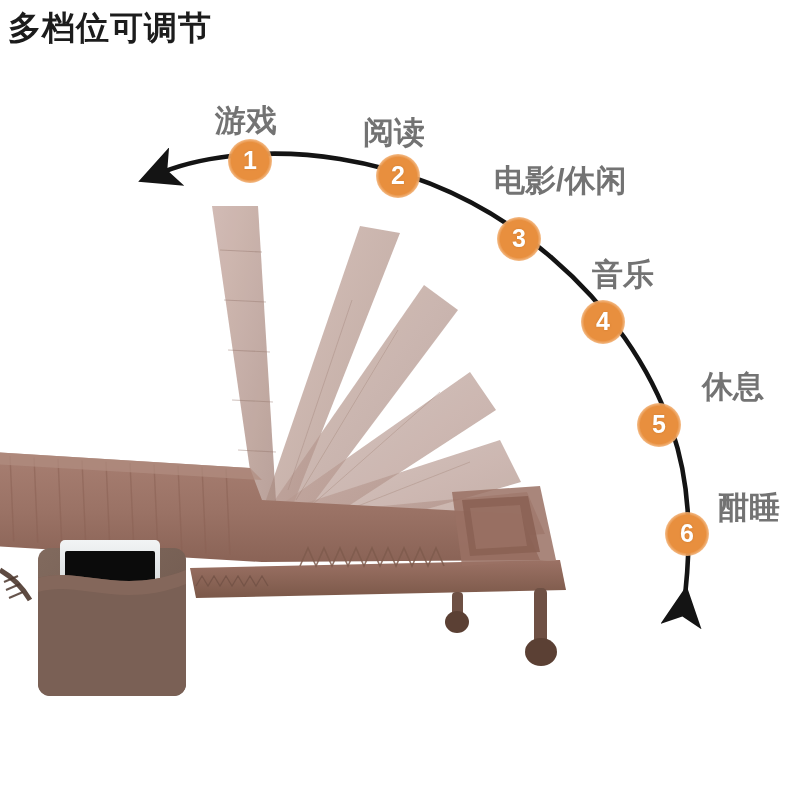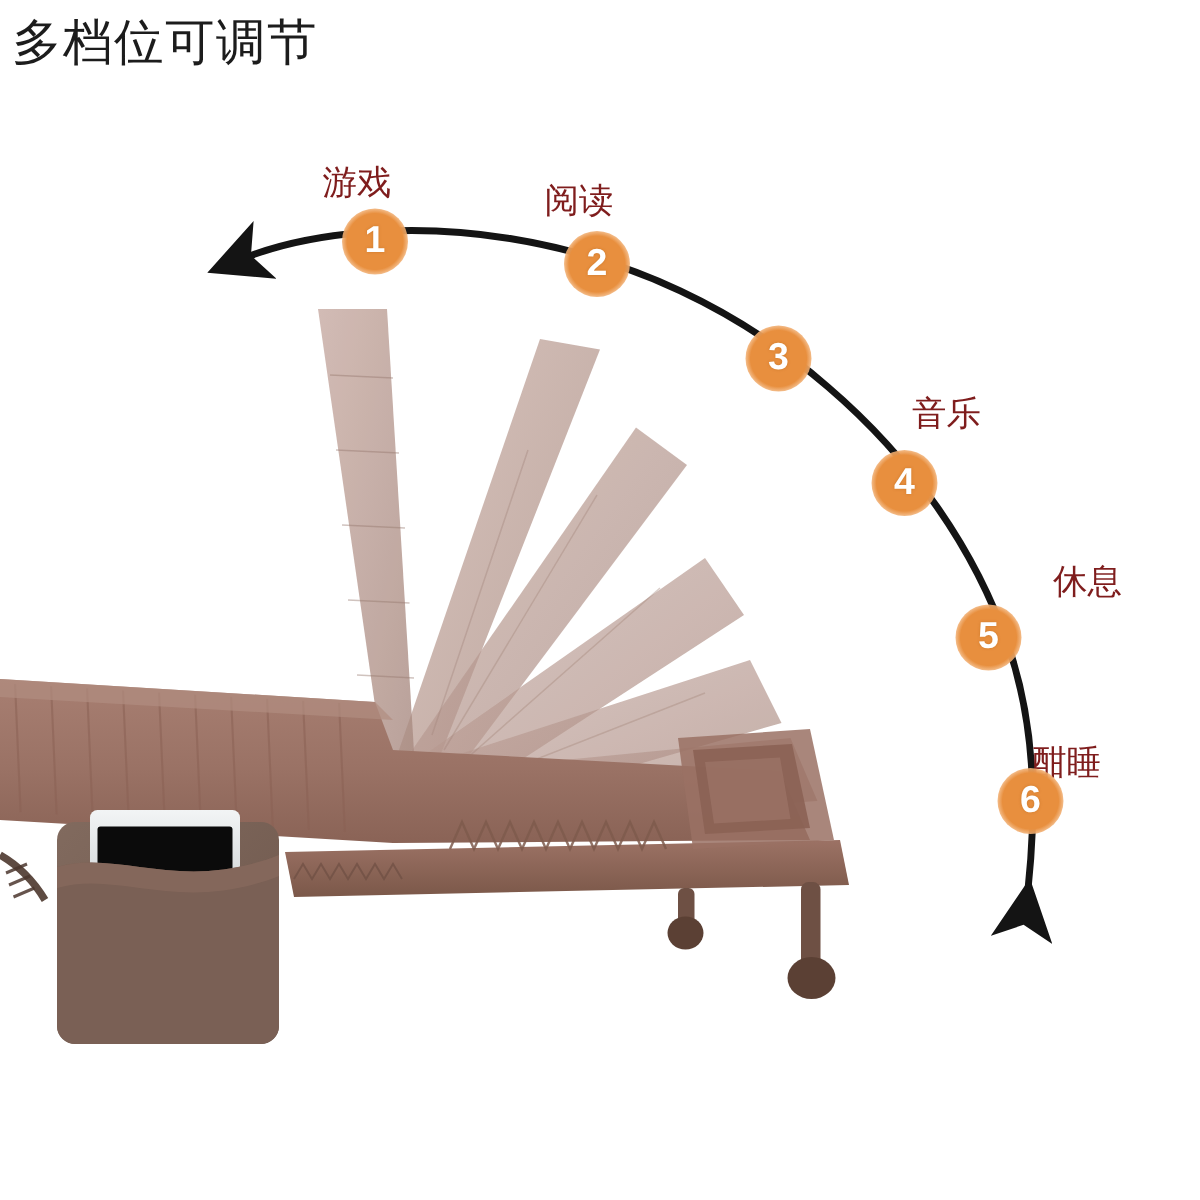--- a/index.html
+++ b/index.html
@@ -16,38 +16,38 @@
     width: 800px;
     height: 800px;
     background: #ffffff;
     overflow: hidden;
   }
   #page-title {
     position: absolute;
     left: 8px;
     top: 8px;
     font-size: 33px;
-    font-weight: 400;
+    font-weight: 700;
     color: #1c1c1c;
     letter-spacing: 1px;
     line-height: 40px;
     white-space: nowrap;
   }
   .layer {
     position: absolute;
     left: 0;
     top: 0;
     width: 800px;
     height: 800px;
   }
   .arc-label {
     position: absolute;
-    font-size: 23px;
-    font-weight: 400;
-    color: #7f1d1d;
+    font-size: 31px;
+    font-weight: 700;
+    color: #737373;
     white-space: nowrap;
     line-height: 34px;
   }
   .badge {
     position: absolute;
     width: 44px;
     height: 44px;
     border-radius: 50%;
     display: flex;
     align-items: center;
@@ -205,34 +205,35 @@
     <div class="arc-label" style="left:215px; top:104px;">游戏</div>
     <div class="badge" style="left:228px; top:139px;">
         <span>1</span>
       </div>
 
     <div class="arc-label" style="left:363px; top:116px;">阅读</div>
     <div class="badge" style="left:376px; top:154px;">
         <span>2</span>
       </div>
 
+    <div class="arc-label" style="left:494px; top:164px;">电影/休闲</div>
     <div class="badge" style="left:497px; top:217px;">
         <span>3</span>
       </div>
 
-    <div class="arc-label" style="left:592px; top:258px;margin-left:16px;">音乐</div>
+    <div class="arc-label" style="left:592px; top:258px;">音乐</div>
     <div class="badge" style="left:581px; top:300px;">
         <span>4</span>
       </div>
 
     <div class="arc-label" style="left:702px; top:370px;">休息</div>
     <div class="badge" style="left:637px; top:403px;">
         <span>5</span>
       </div>
 
-    <div class="arc-label" style="left:688px; top:491px;">酣睡</div>
+    <div class="arc-label" style="left:718px; top:491px;">酣睡</div>
     <div class="badge" style="left:665px; top:512px;">
         <span>6</span>
       </div>
 
   </div>
 
 </div>
 
 </body></html>

